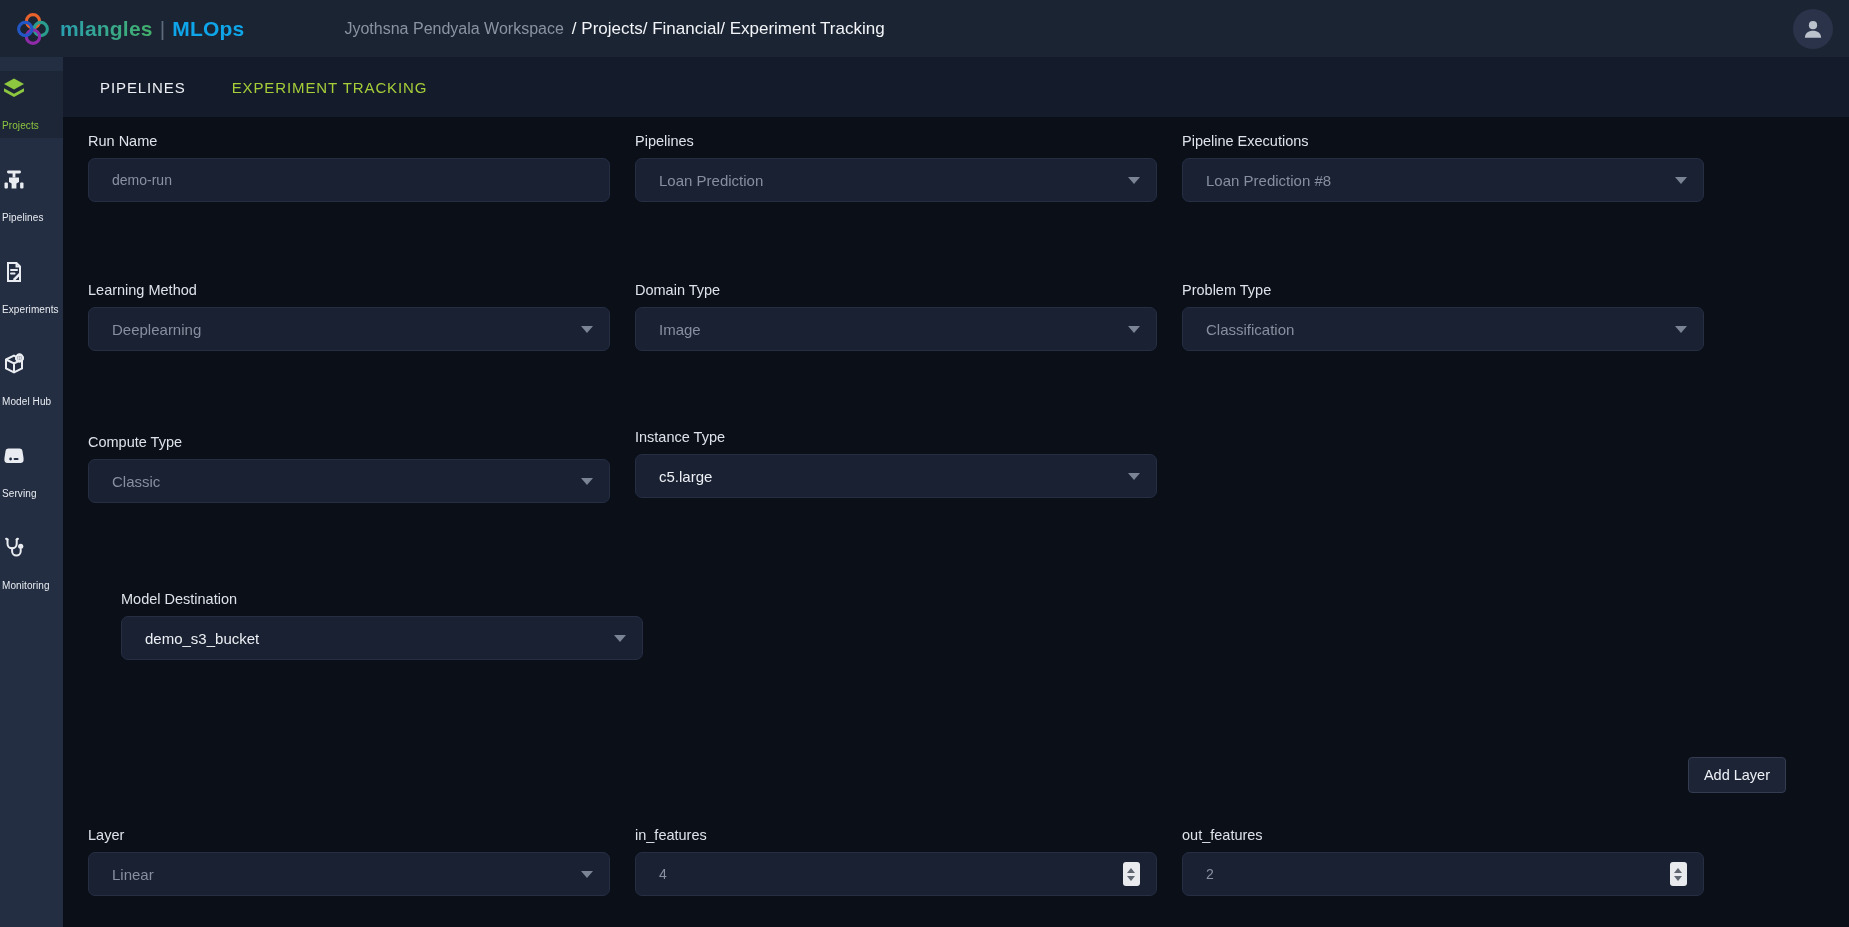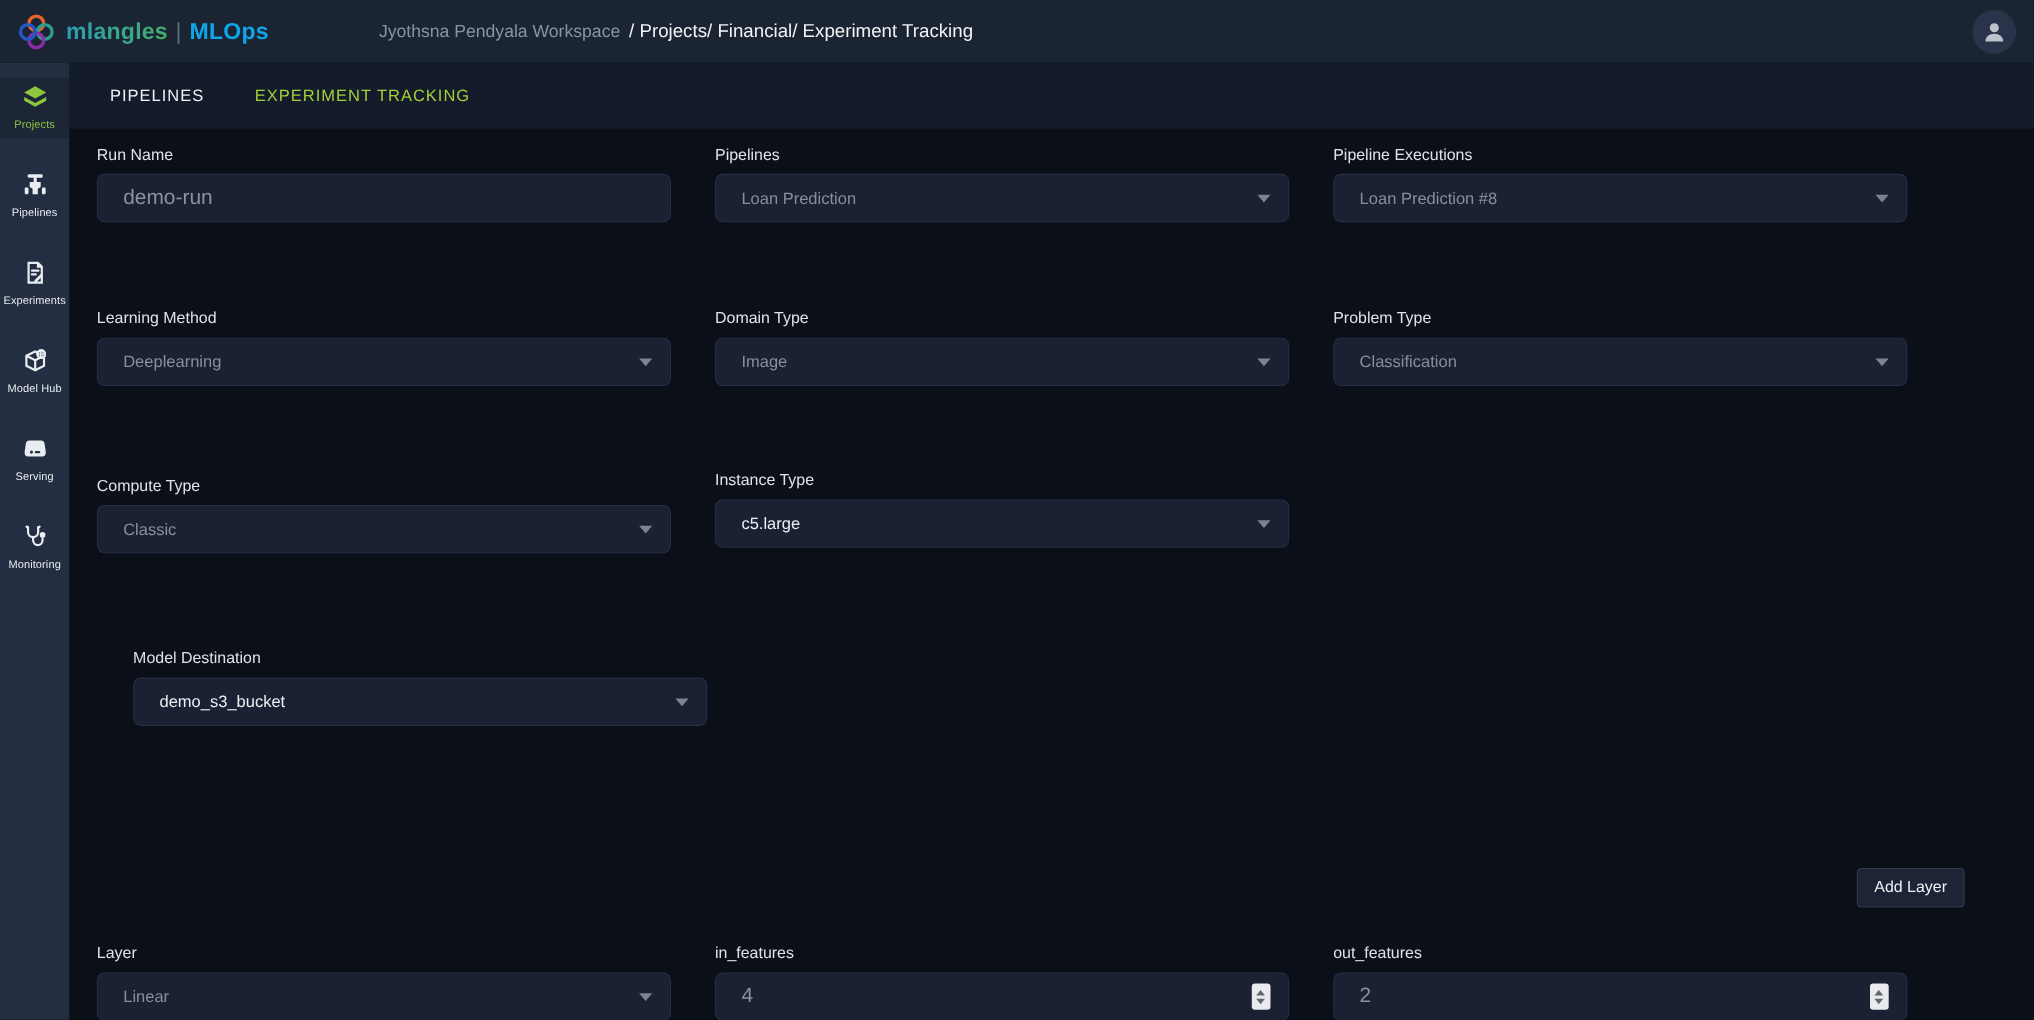--- a/index.html
+++ b/index.html
@@ -27,70 +27,70 @@
     margin-left:auto; width:40px; height:40px; border-radius:50%;
     background:#2a3349; display:flex; align-items:center; justify-content:center;
   }
   
   .sidebar {
     position:absolute; left:0; top:57px; bottom:0; width:63px;
     background:#232e42; display:flex; flex-direction:column; align-items:stretch;
     padding-top:14px; z-index:2;
   }
   .side-item {
-    display:flex; flex-direction:column; align-items:center; gap:8px;
+    display:flex; flex-direction:column; align-items:flex-start; gap:20px;
     padding:5px 2px 7px; margin-bottom:25px; cursor:pointer;
   }
   .side-item .s-label { font-size:10px; color:#e9ecf1; letter-spacing:0.1px; }
   .side-item svg { color:#e9ecf1; }
   .side-item.active { background:rgba(10,15,25,0.25); }
   .side-item.active .s-label, .side-item.active svg { color:#8dc63f; }
   
   .tabbar {
     margin-left:63px; height:60px; background:#141c2b;
     display:flex; align-items:center; gap:46px; padding-left:37px;
   }
   .tab { font-size:15px; letter-spacing:0.9px; color:#eef1f5; cursor:pointer; }
   .tab.active { color:#a6ce39; }
   
   .content { margin-left:63px; padding:0 63px 0 25px; }
-  .grid3 { display:grid; grid-template-columns:522px 522px 522px; column-gap:40px; }
+  .grid3 { display:grid; grid-template-columns:522px 522px 522px; column-gap:25px; }
   .row1 { margin-top:16px; }
   .row2 { margin-top:80px; }
   .row3 { margin-top:83px; }
   .row4 { margin-top:88px;margin-left:33px; }
   .rowAdd { margin-top:97px; display:flex; justify-content:flex-end; }
   .row5 { margin-top:34px; }
   .f-label { font-size:14.5px; color:#dfe3e9; margin-bottom:9px; }
   .field {
     height:44px; background:#1a2133; border:1px solid #262e44; border-radius:7px;
     display:flex; align-items:center; padding:0 16px 0 23px; position:relative;
   }
   .field .value { font-size:15px; color:#878f9e; }
   .field .value.bright { color:#edf0f4; font-weight:500; }
   .caret {
     margin-left:auto; width:0; height:0;
     border-left:6px solid transparent; border-right:6px solid transparent;
     border-top:7px solid #7a8494;
   }
   .field input {
     background:transparent; border:none; outline:none; color:#8a92a1;
-    font-size:19px; font-family:"Liberation Sans", sans-serif; width:100%;
+    font-size:14px; font-family:"Liberation Sans", sans-serif; width:100%;
   }
   .spinner {
     margin-left:auto; width:18px; height:24px; background:#e9eaee; border-radius:3px;
     display:flex; flex-direction:column; align-items:center; justify-content:center; gap:3px;
     cursor:pointer;
   }
   .spin-up { width:0; height:0; border-left:4px solid transparent; border-right:4px solid transparent; border-bottom:5px solid #5f6670; }
   .spin-down { width:0; height:0; border-left:4px solid transparent; border-right:4px solid transparent; border-top:5px solid #5f6670; }
   .btn-add {
     background:#1c2436; border:1px solid #333c50; border-radius:4px;
     color:#eef1f5; font-size:14.5px; font-family:"Liberation Sans", sans-serif;
-    padding:9px 15px; cursor:pointer;margin-top:32px;
+    padding:9px 15px; cursor:pointer;
   }
 </style>
 </head>
 <body>
 
 <div class="header">
   <div class="brand">
     <svg class="brand-mark" viewBox="0 0 32 32" fill="none">
       <circle cx="16" cy="9.5" r="5.6" stroke="#e8622c" stroke-width="2.6"></circle>
       <circle cx="22.5" cy="16" r="5.6" stroke="#2a9d8f" stroke-width="2.6"></circle>

